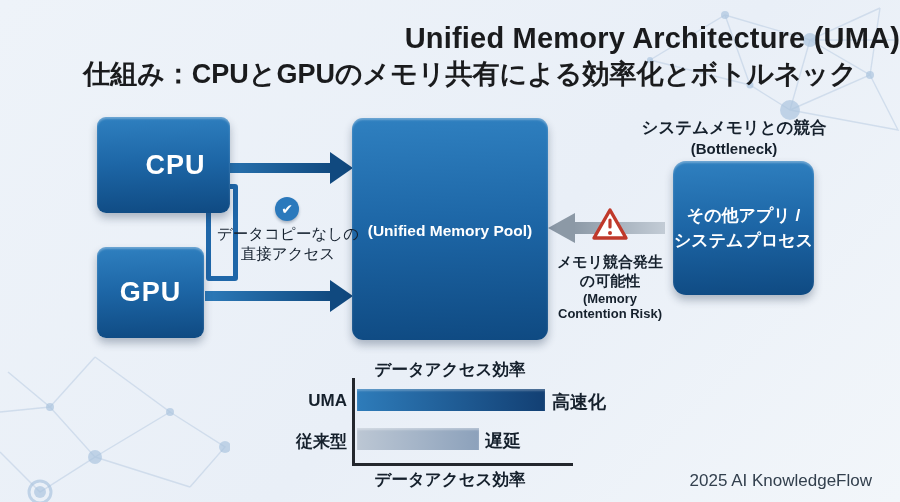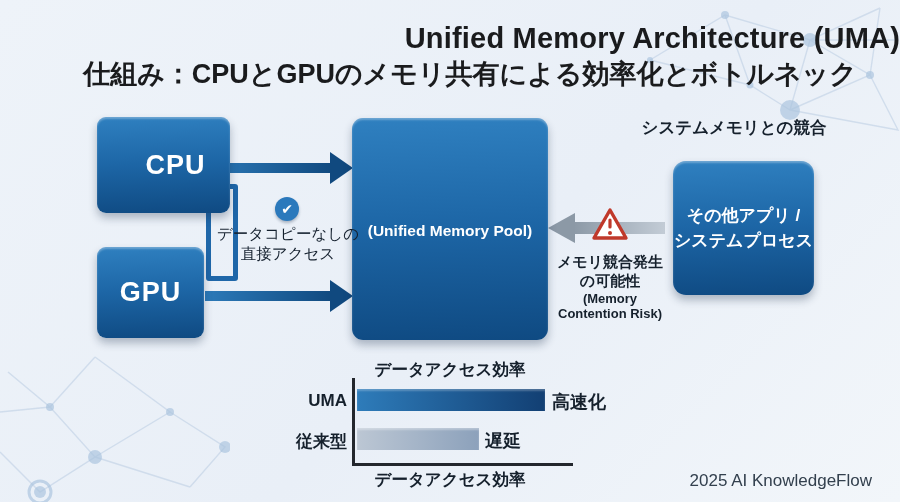--- a/index.html
+++ b/index.html
@@ -161,20 +161,21 @@
 
   <div class="contention">
     <div class="jp">メモリ競合発生</div>
     <div class="jp">の可能性</div>
     <div class="en">(Memory</div>
     <div class="en">Contention Risk)</div>
   </div>
 
   <div class="bottleneck-label">
     <div class="bottleneck-l1">システムメモリとの競合</div>
+    <div class="bottleneck-l2">(Bottleneck)</div>
   </div>
 
   <div class="node node-other">
     <div>その他アプリ /</div>
     <div>システムプロセス</div>
   </div>
 
   <div class="chart-top-label">データアクセス効率</div>
   <div class="chart-plot">
     <div class="bar-track track-uma">

